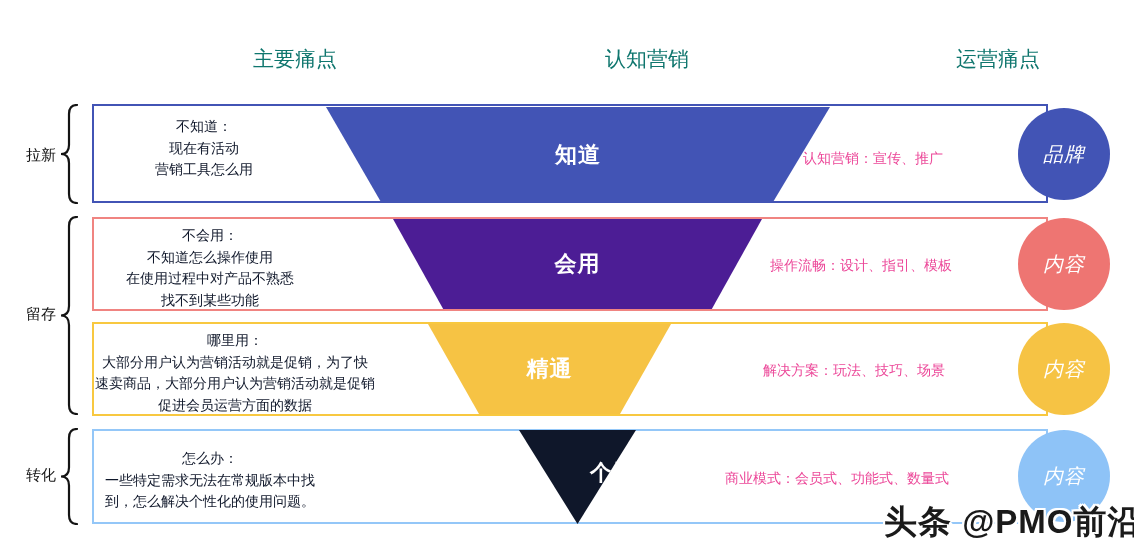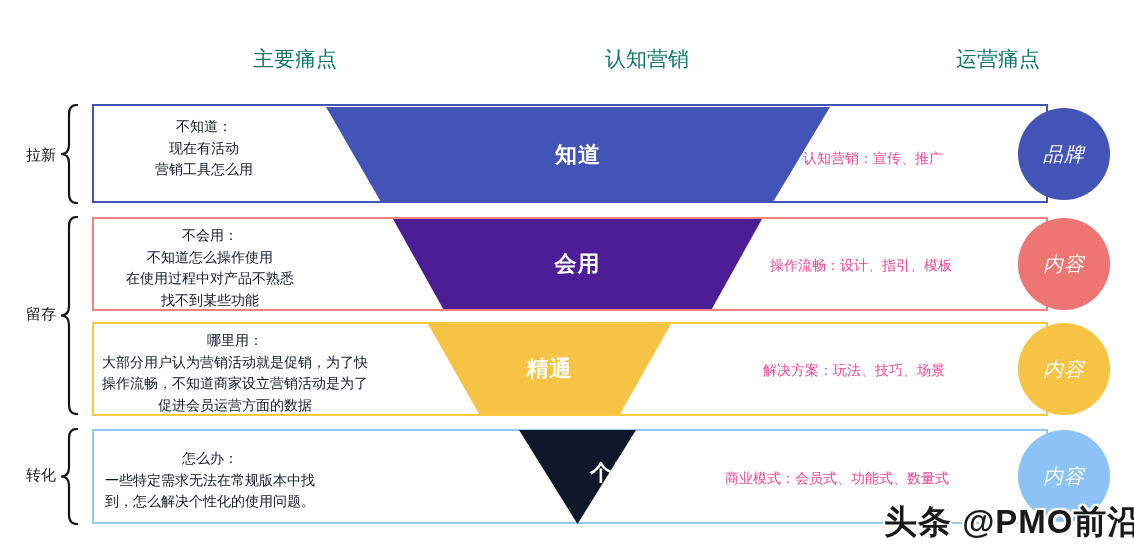--- a/index.html
+++ b/index.html
@@ -96,21 +96,21 @@
   </div>
   <div class="pain t1">
     <div>不会用：</div>
     <div>不知道怎么操作使用</div>
     <div>在使用过程中对产品不熟悉</div>
     <div>找不到某些功能</div>
   </div>
   <div class="pain t2">
     <div>哪里用：</div>
     <div>大部分用户认为营销活动就是促销，为了快</div>
-    <div>操作流畅，不知道商家设立营销活动是为了</div>
+    <div>速卖商品，大部分用户认为营销活动就是促销</div>
     <div>促进会员运营方面的数据</div>
   </div>
   <div class="pain t3">
     <div>怎么办：</div>
     <div>一些特定需求无法在常规版本中找</div>
     <div>到，怎么解决个性化的使用问题。</div>
   </div>
 
   <div class="op o0">认知营销：宣传、推广</div>
   <div class="op o1">操作流畅：设计、指引、模板</div>

